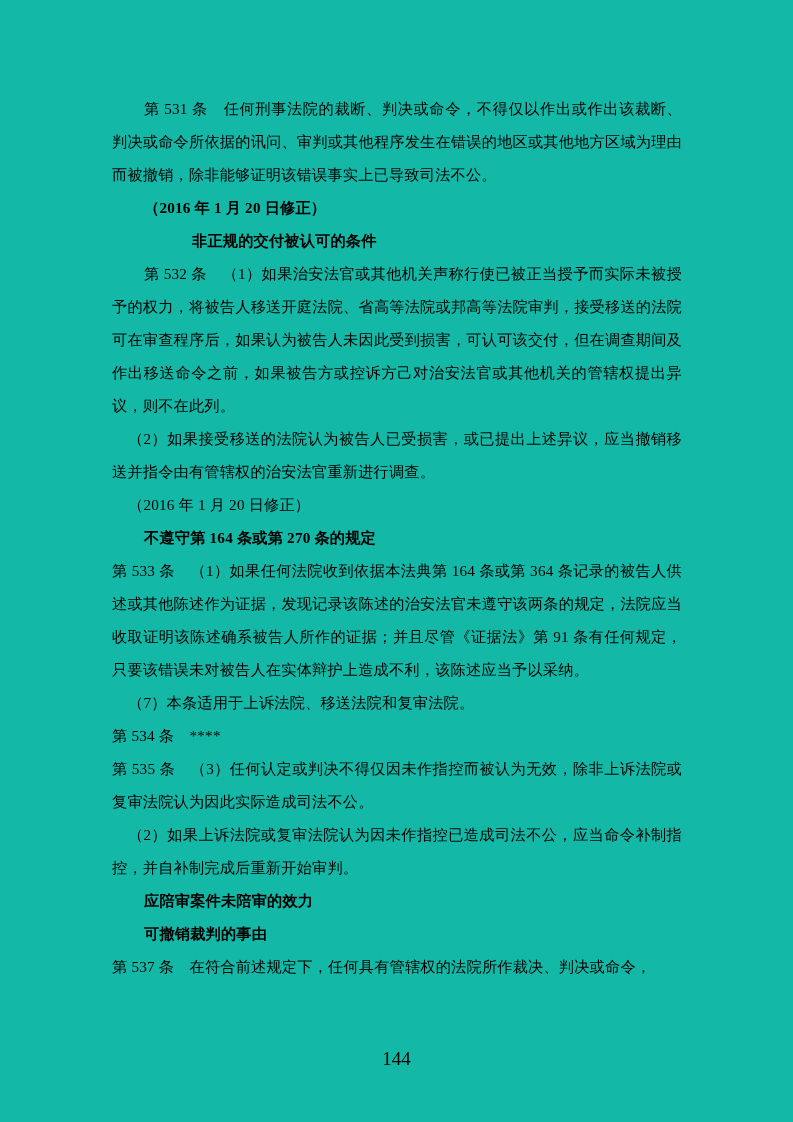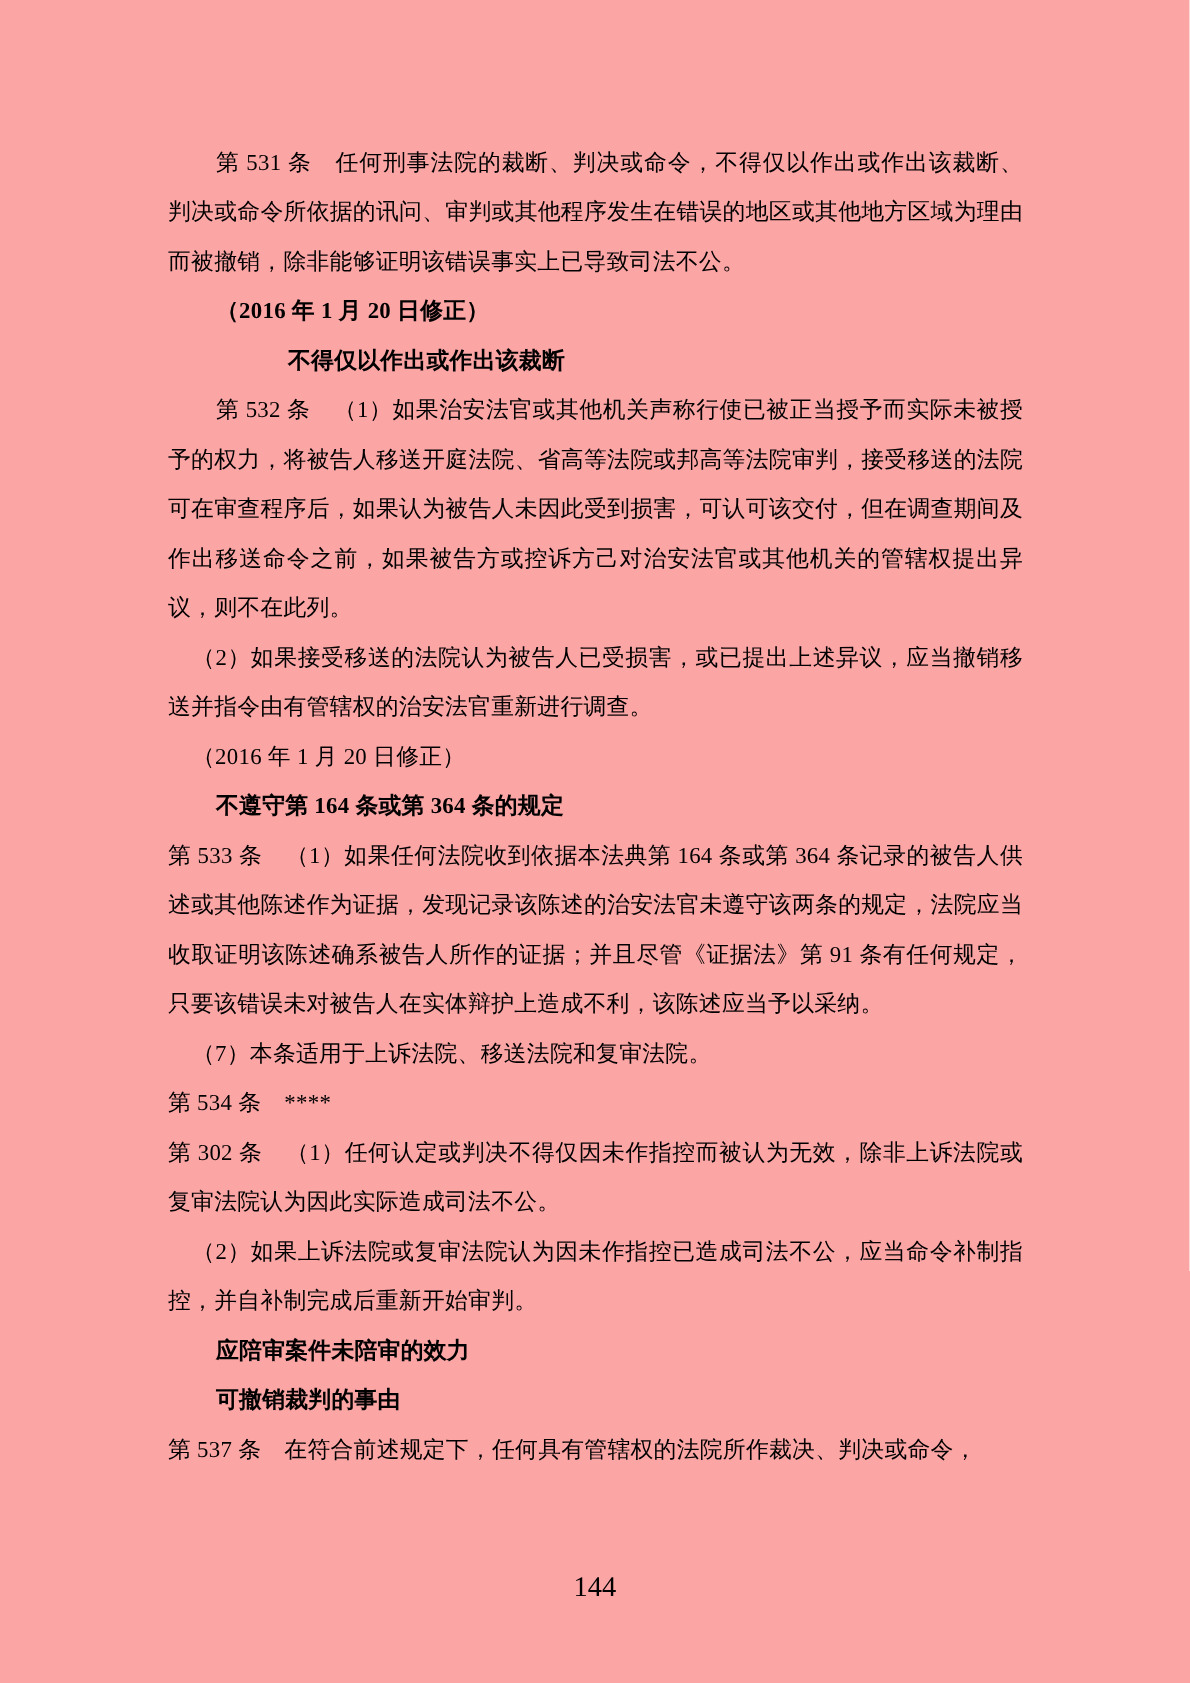--- a/index.html
+++ b/index.html
@@ -13,21 +13,21 @@
     position: relative;
     font-family: "Liberation Serif", "DejaVu Serif", serif;
     color: #000000;
   }
   .page {
     position: absolute;
     top: 0;
     left: 0;
     width: 793px;
     height: 1122px;
-    background: #fca5a5;
+    background: #14b8a6;
     box-sizing: border-box;
     padding: 92px 112px 40px 112px;
   }
   .content {
     width: 570px;
   }
   p {
     margin: 0;
     font-size: 15.2px;
     line-height: 33px;
@@ -68,38 +68,38 @@
 </head>
 <body>
 
 <div class="page">
   <div class="content">
 
     <p class="indent2">第 531 条　任何刑事法院的裁断、判决或命令，不得仅以作出或作出该裁断、判决或命令所依据的讯问、审判或其他程序发生在错误的地区或其他地方区域为理由而被撤销，除非能够证明该错误事实上已导致司法不公。</p>
 
     <p class="indent2 bold">（2016 年 1 月 20 日修正）</p>
 
-    <p class="center-ish">不得仅以作出或作出该裁断</p>
+    <p class="center-ish">非正规的交付被认可的条件</p>
 
     <p class="indent2">第 532 条　（1）如果治安法官或其他机关声称行使已被正当授予而实际未被授予的权力，将被告人移送开庭法院、省高等法院或邦高等法院审判，接受移送的法院可在审查程序后，如果认为被告人未因此受到损害，可认可该交付，但在调查期间及作出移送命令之前，如果被告方或控诉方己对治安法官或其他机关的管辖权提出异议，则不在此列。</p>
 
     <p class="indent1">（2）如果接受移送的法院认为被告人已受损害，或已提出上述异议，应当撤销移送并指令由有管辖权的治安法官重新进行调查。</p>
 
     <p class="indent1">（2016 年 1 月 20 日修正）</p>
 
-    <p class="heading-indent">不遵守第 164 条或第 364 条的规定</p>
+    <p class="heading-indent">不遵守第 164 条或第 270 条的规定</p>
 
     <p class="noindent">第 533 条　（1）如果任何法院收到依据本法典第 164 条或第 364 条记录的被告人供述或其他陈述作为证据，发现记录该陈述的治安法官未遵守该两条的规定，法院应当收取证明该陈述确系被告人所作的证据；并且尽管《证据法》第 91 条有任何规定，只要该错误未对被告人在实体辩护上造成不利，该陈述应当予以采纳。</p>
 
     <p class="indent1">（7）本条适用于上诉法院、移送法院和复审法院。</p>
 
     <p class="noindent">第 534 条　****</p>
 
 
-    <p class="noindent">第 302 条　（1）任何认定或判决不得仅因未作指控而被认为无效，除非上诉法院或复审法院认为因此实际造成司法不公。</p>
+    <p class="noindent">第 535 条　（3）任何认定或判决不得仅因未作指控而被认为无效，除非上诉法院或复审法院认为因此实际造成司法不公。</p>
 
     <p class="indent1">（2）如果上诉法院或复审法院认为因未作指控已造成司法不公，应当命令补制指控，并自补制完成后重新开始审判。</p>
 
     <p class="heading-indent">应陪审案件未陪审的效力</p>
 
 
     <p class="heading-indent">可撤销裁判的事由</p>
 
     <p class="noindent">第 537 条　在符合前述规定下，任何具有管辖权的法院所作裁决、判决或命令，</p>
 

